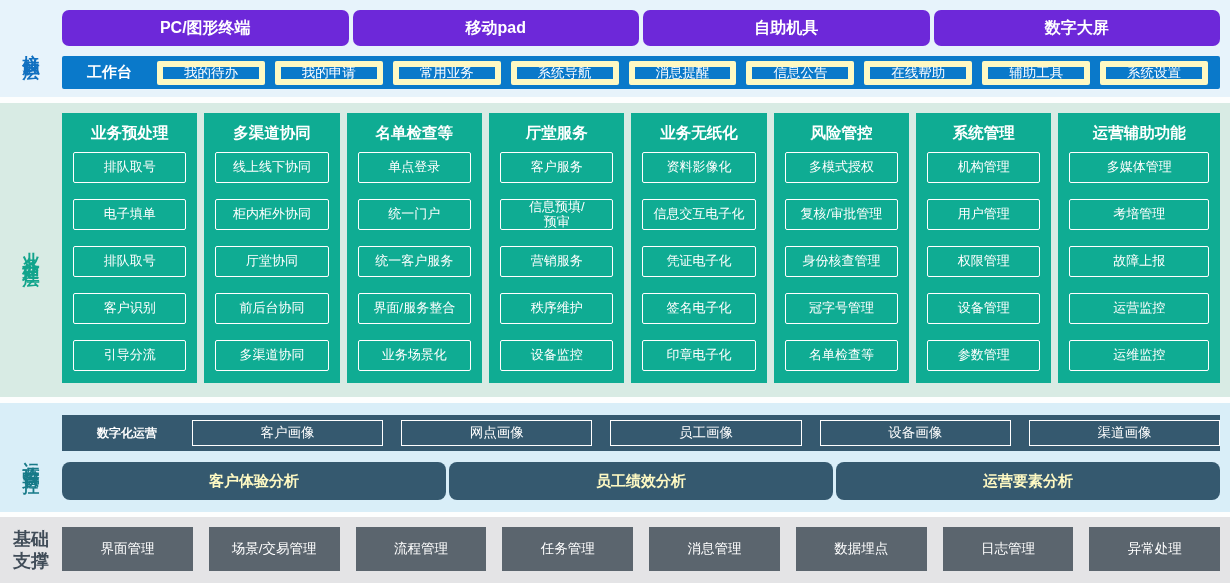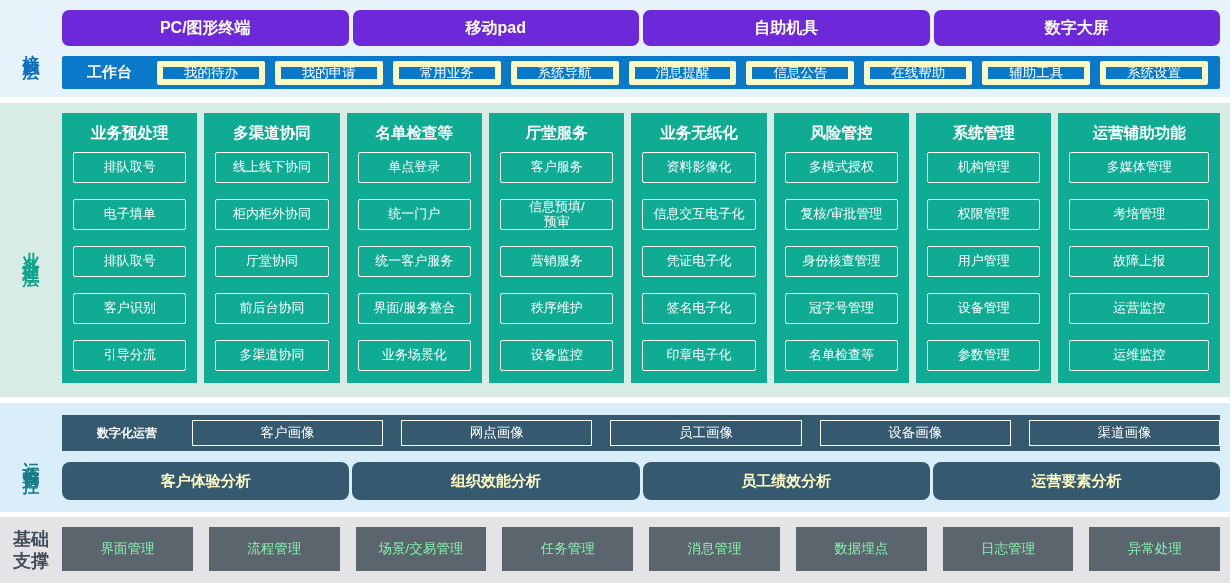--- a/index.html
+++ b/index.html
@@ -99,21 +99,21 @@
   
   .band-foundation { height: 66px; background: #e4e4e6; }
   .foundation-label {
     width: 44px; font-weight: bold; font-size: 18px; line-height: 1.25;
     color: #404c58; word-break: break-all; text-align: center;
   }
   .foundation-items { display: flex; gap: 16px; margin-top: 10px; height: 44px; }
   .foundation-box {
     flex: 1; background: #5b656e;
     display: flex; align-items: center; justify-content: center;
-    color: #86efac; font-size: 13.5px; white-space: pre; overflow: hidden;
+    color: #ffffff; font-size: 13.5px; white-space: pre; overflow: hidden;
   }
 </style>
 </head>
 <body>
 
 <div class="band band-contact">
   <div class="layer-label-col">
     <div class="v-label">接触层</div>
   </div>
   <div class="content-col">
@@ -213,22 +213,22 @@
           <div class="biz-item">身份核查管理</div>
           <div class="biz-item">冠字号管理</div>
           <div class="biz-item">名单检查等</div>
         </div>
       </div>
 
       <div class="biz-col">
         <div class="biz-col-title">系统管理</div>
         <div class="biz-items">
           <div class="biz-item">机构管理</div>
+          <div class="biz-item">用户管理</div>
           <div class="biz-item">权限管理</div>
-          <div class="biz-item">用户管理</div>
           <div class="biz-item">设备管理</div>
           <div class="biz-item">参数管理</div>
         </div>
       </div>
 
       <div class="biz-col">
         <div class="biz-col-title">运营辅助功能</div>
         <div class="biz-items">
           <div class="biz-item">多媒体管理</div>
           <div class="biz-item">考培管理</div>
@@ -254,38 +254,37 @@
       <div class="profile-items">
         <div class="profile-box">客户画像</div>
         <div class="profile-box">网点画像</div>
         <div class="profile-box">员工画像</div>
         <div class="profile-box">设备画像</div>
         <div class="profile-box">渠道画像</div>
       </div>
     </div>
     <div class="analysis-row">
       <div class="analysis-btn">客户体验分析</div>
-      <div class="analysis-btn">组织效能分析</div>
       <div class="analysis-btn">员工绩效分析</div>
       <div class="analysis-btn">运营要素分析</div>
     </div>
   </div>
 </div>
 
 <div class="band-gap" style="height:5px"></div>
 
 <div class="band band-foundation">
   <div class="layer-label-col">
     <div class="foundation-label">基础支撑</div>
   </div>
   <div class="content-col">
     <div class="foundation-items">
       <div class="foundation-box">界面管理</div>
+      <div class="foundation-box">场景/交易管理</div>
       <div class="foundation-box">流程管理</div>
-      <div class="foundation-box">场景/交易管理</div>
       <div class="foundation-box">任务管理</div>
       <div class="foundation-box">消息管理</div>
       <div class="foundation-box">数据埋点</div>
       <div class="foundation-box">日志管理</div>
       <div class="foundation-box">异常处理</div>
     </div>
   </div>
 </div>
 
 </body></html>

